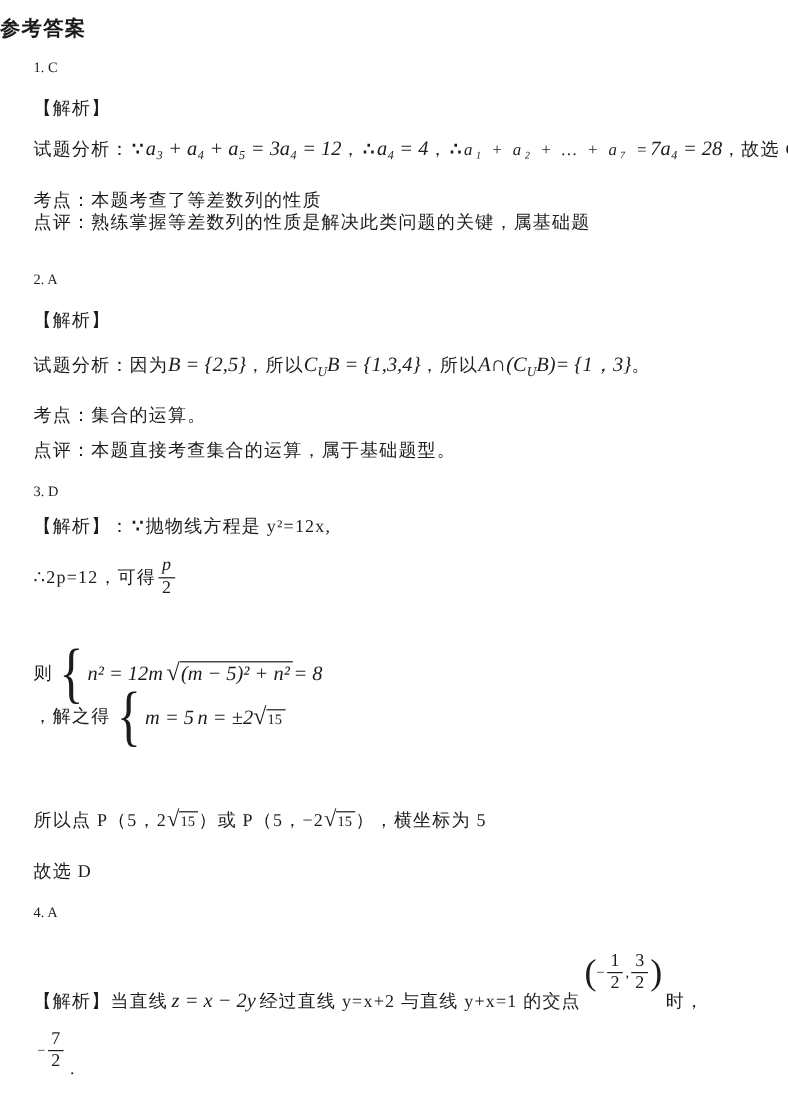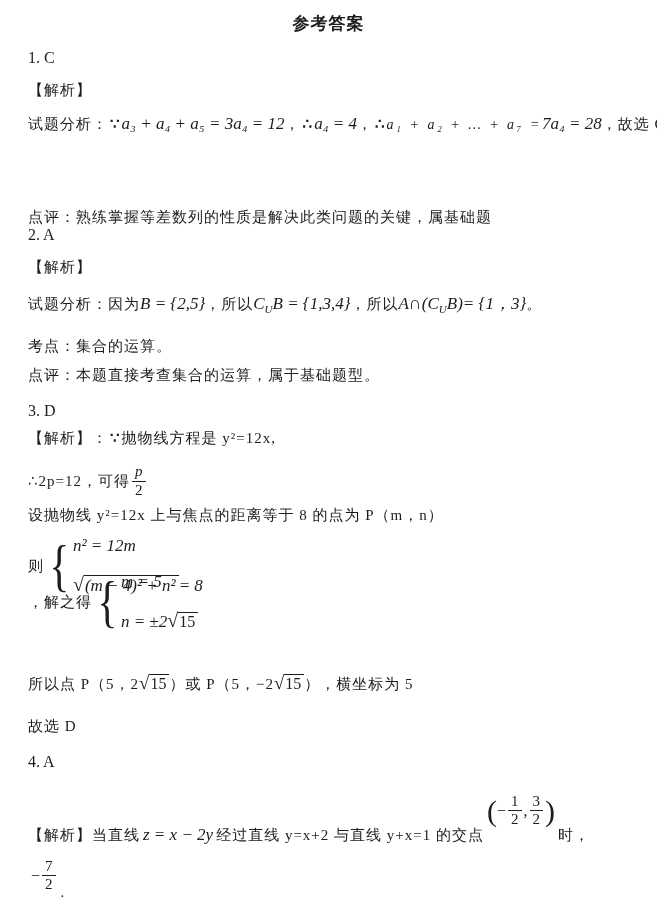--- a/index.html
+++ b/index.html
@@ -2,44 +2,44 @@
 <html><head>
 <meta charset="utf-8">
 <style>
   html,body{margin:0;padding:0;background:#ffffff;}
   .page{
     position:relative;width:657px;height:914px;background:#ffffff;
     color:#1c1c1c;font-family:"Liberation Serif","DejaVu Serif",serif;
     font-size:15px;overflow:hidden;
   }
   .line{position:absolute;left:28px;white-space:nowrap;display:flex;align-items:baseline;}
-  .title{position:absolute;top:12px;left:0;width:100%;text-align:center;
+  .title{position:absolute;top:12px;left:0;width:100%;text-align:left;
     font-weight:bold;font-size:17px;letter-spacing:1px;display:block;}
   .cjk{letter-spacing:1px;}
   .m{font-style:italic;font-size:17px;font-family:"Liberation Serif","DejaVu Serif",serif;}
-  .mu{font-style:normal;font-size:16px;}
+  .mu{font-style:normal;font-size:12px;}
   .logic{font-style:normal;font-weight:bold;font-size:15px;padding:0 2px;}
   .wide{letter-spacing:2.5px;}
   .sub{font-size:11px;transform:translateY(4px);font-style:italic;}
   .cap{font-size:18px;}
   
   .frac{display:inline-flex;flex-direction:column;align-items:center;
     line-height:1.15;font-size:15px;margin:0 2px;}
   .frac .num{padding:0 3px;}
   .frac .den{border-top:1.3px solid currentColor;padding:0 3px;}
   .it{font-style:italic;}
   
   .sqrt{display:inline-flex;align-items:baseline;}
   .sqrt .sign{font-style:normal;font-size:1.25em;line-height:1;}
   .sqrt .body{border-top:1.4px solid currentColor;padding:0 3px 0 1px;}
   
   .system{position:absolute;left:28px;display:flex;align-items:center;white-space:nowrap;}
   .brace{font-size:56px;font-weight:300;line-height:0.9;font-style:normal;
     transform:scaleX(0.75);margin:0 0 0 2px;}
-  .eqs{display:flex;flex-direction:column;align-items:flex-start;gap:18px;font-size:16px;}
+  .eqs{display:flex;align-items:flex-end;gap:3px;font-size:16px;}
   .eqrow{display:flex;align-items:baseline;}
   
   .vcenter{align-items:center;}
   
   .raised{display:inline-flex;align-items:center;transform:translateY(-19px);margin:0 3px;}
   .raised2{display:inline-flex;align-items:center;transform:translateY(-16px);margin:0 3px;}
   .bigparen{font-size:30px;font-weight:300;font-style:normal;line-height:0;}
 </style>
 </head>
 <body>
@@ -60,21 +60,24 @@
     <span class="m">a₃ + a₄ + a₅ = 3a₄ = 12</span>
     <span class="cjk">，</span>
     <span class="logic">∴</span>
     <span class="m">a₄ = 4</span>
     <span class="cjk">，</span>
     <span class="logic">∴</span>
     <span class="m wide" style="font-size:14px">a₁ + a₂ + … + a₇ =</span>
     <span class="m"> 7a₄ = 28</span>
     <span class="cjk">，故选 C</span>
   </div>
-  <div class="line" style="top:208px">
+  <div class="line" style="top:158px">
+    <span class="cjk">考点：本题考查了等差数列的性质</span>
+  </div>
+  <div class="line" style="top:176px">
     <span class="cjk">点评：熟练掌握等差数列的性质是解决此类问题的关键，属基础题</span>
   </div>
 
   <div class="line" style="top:226px">
     <span class="mu">2. A</span>
   </div>
   <div class="line" style="top:258px">
     <span class="cjk">【解析】</span>
   </div>
   <div class="line" style="top:292px">
@@ -108,33 +111,30 @@
     <span class="logic">∵</span>
     <span class="cjk">抛物线方程是 y²=12x,</span>
   </div>
   <div class="line vcenter" style="top:460px;height:42px">
     <span class="cjk">∴2p=12，可得</span>
     <span class="frac">
       <span class="num it">p</span>
       <span class="den">2</span>
     </span>
   </div>
-  <div class="line" style="top:506px">
-    <span class="cjk">设抛物线 y²=12x 上与焦点的距离等于 8 的点为 P（m，n）</span>
-  </div>
 
   <div class="system" style="top:536px">
     <span class="cjk">则</span>
     <span class="brace">{</span>
     <span class="eqs">
       <span class="eqrow m">n² = 12m</span>
       <span class="eqrow">
         <span class="sqrt">
           <span class="sign">√</span>
-          <span class="body m">(m − 4)² + n²</span>
+          <span class="body m">(m − 5)² + n²</span>
         </span>
         <span class="m"> = 8</span>
       </span>
     </span>
   </div>
 
   <div class="system" style="top:572px">
     <span class="cjk">，解之得</span>
     <span class="brace">{</span>
     <span class="eqs">

